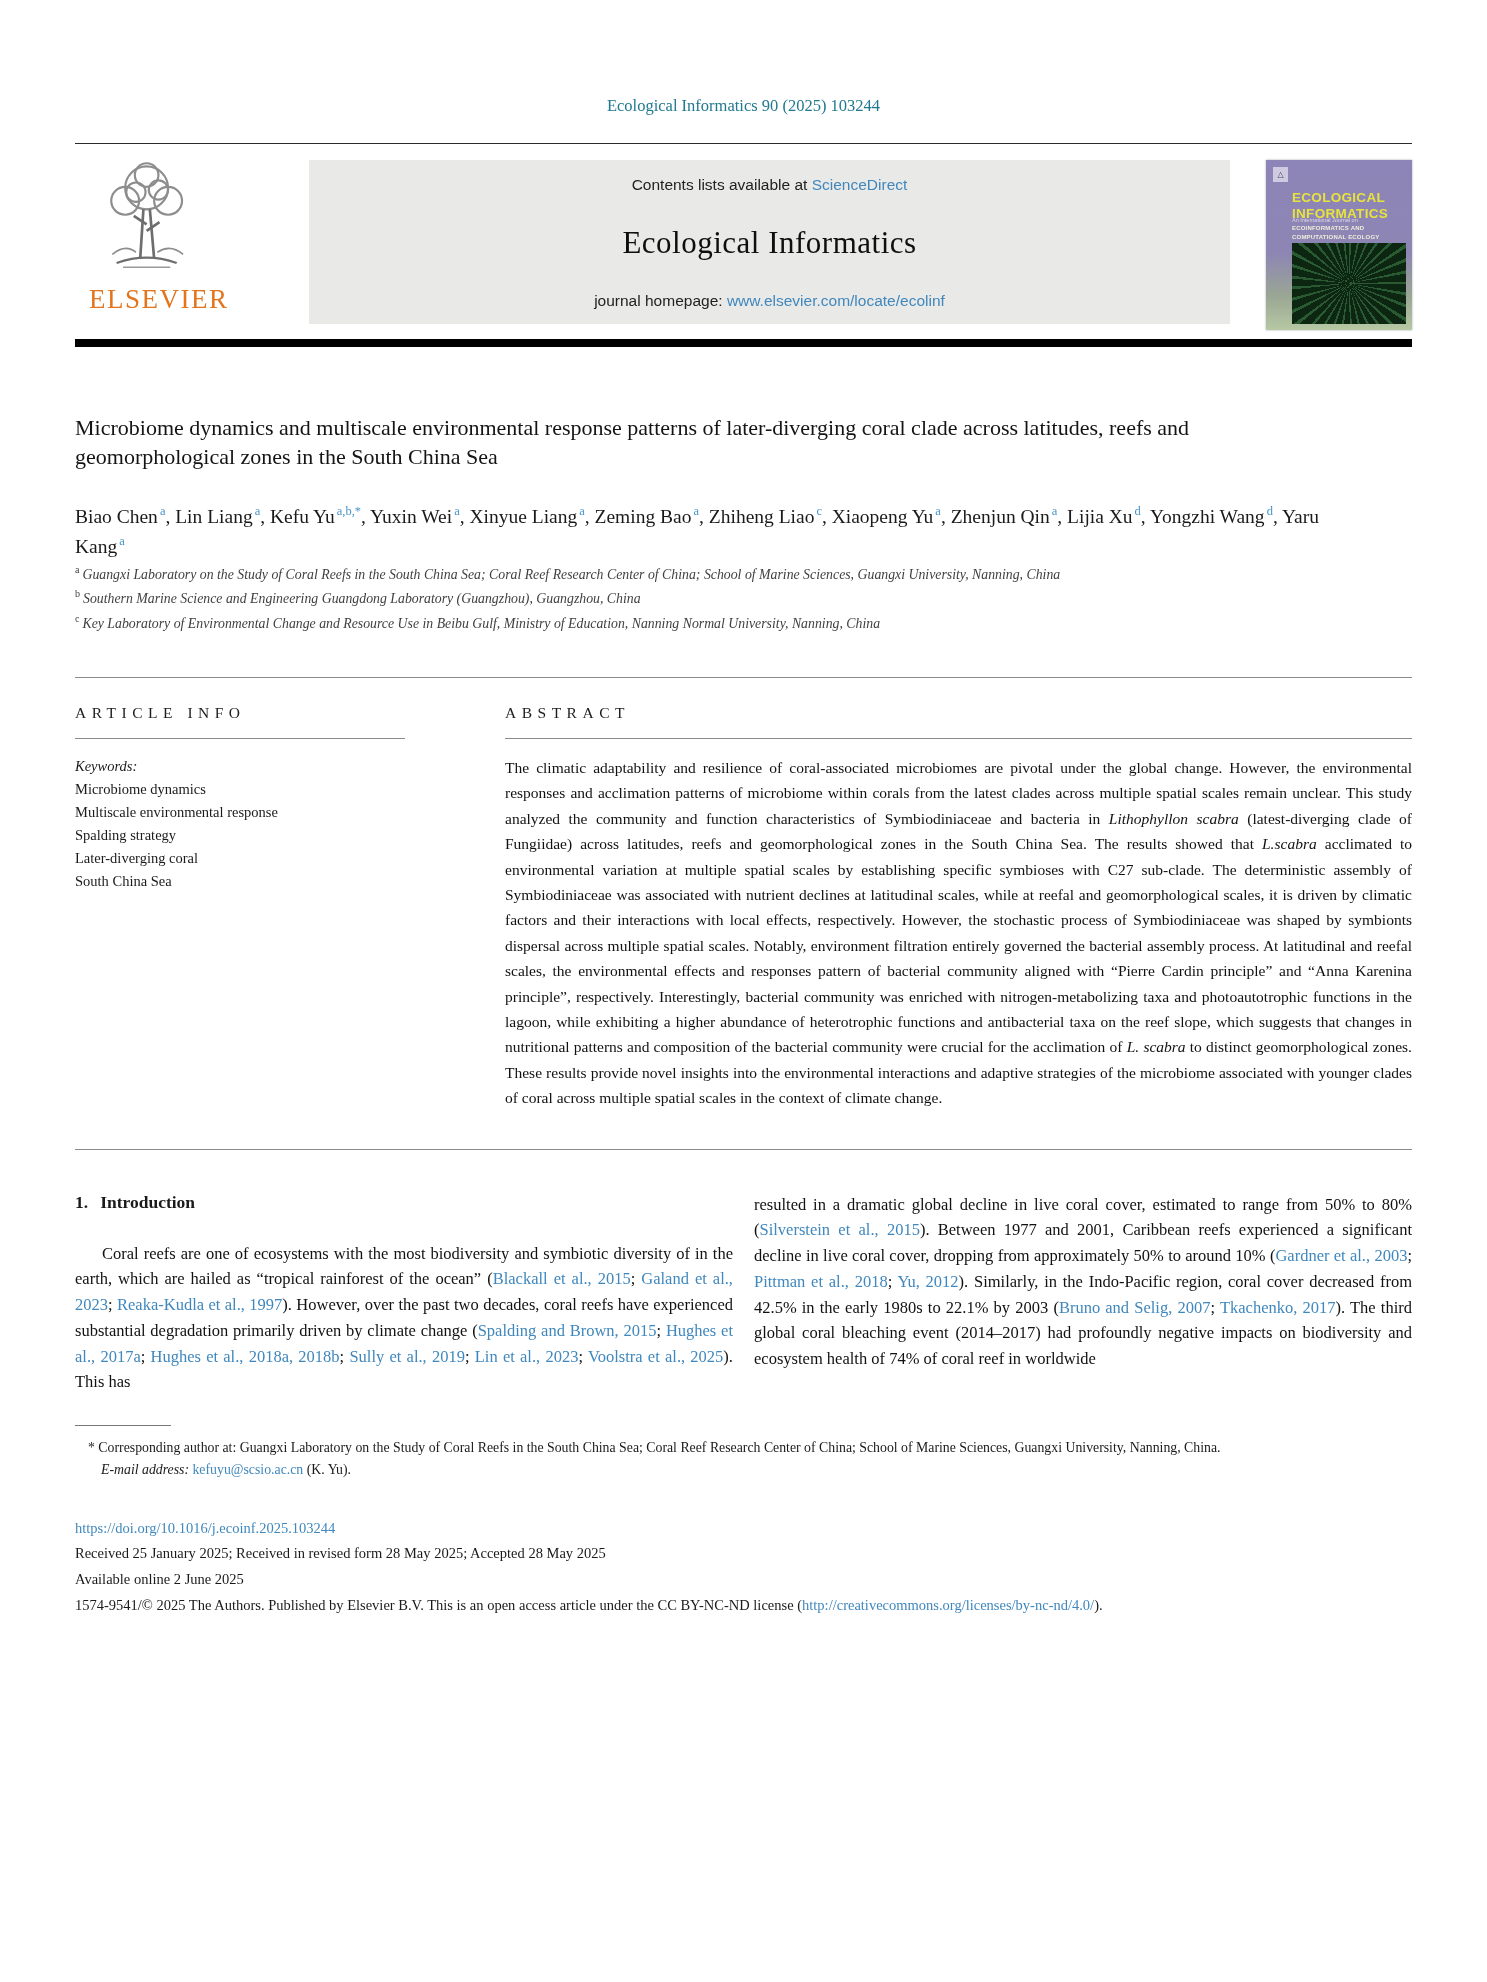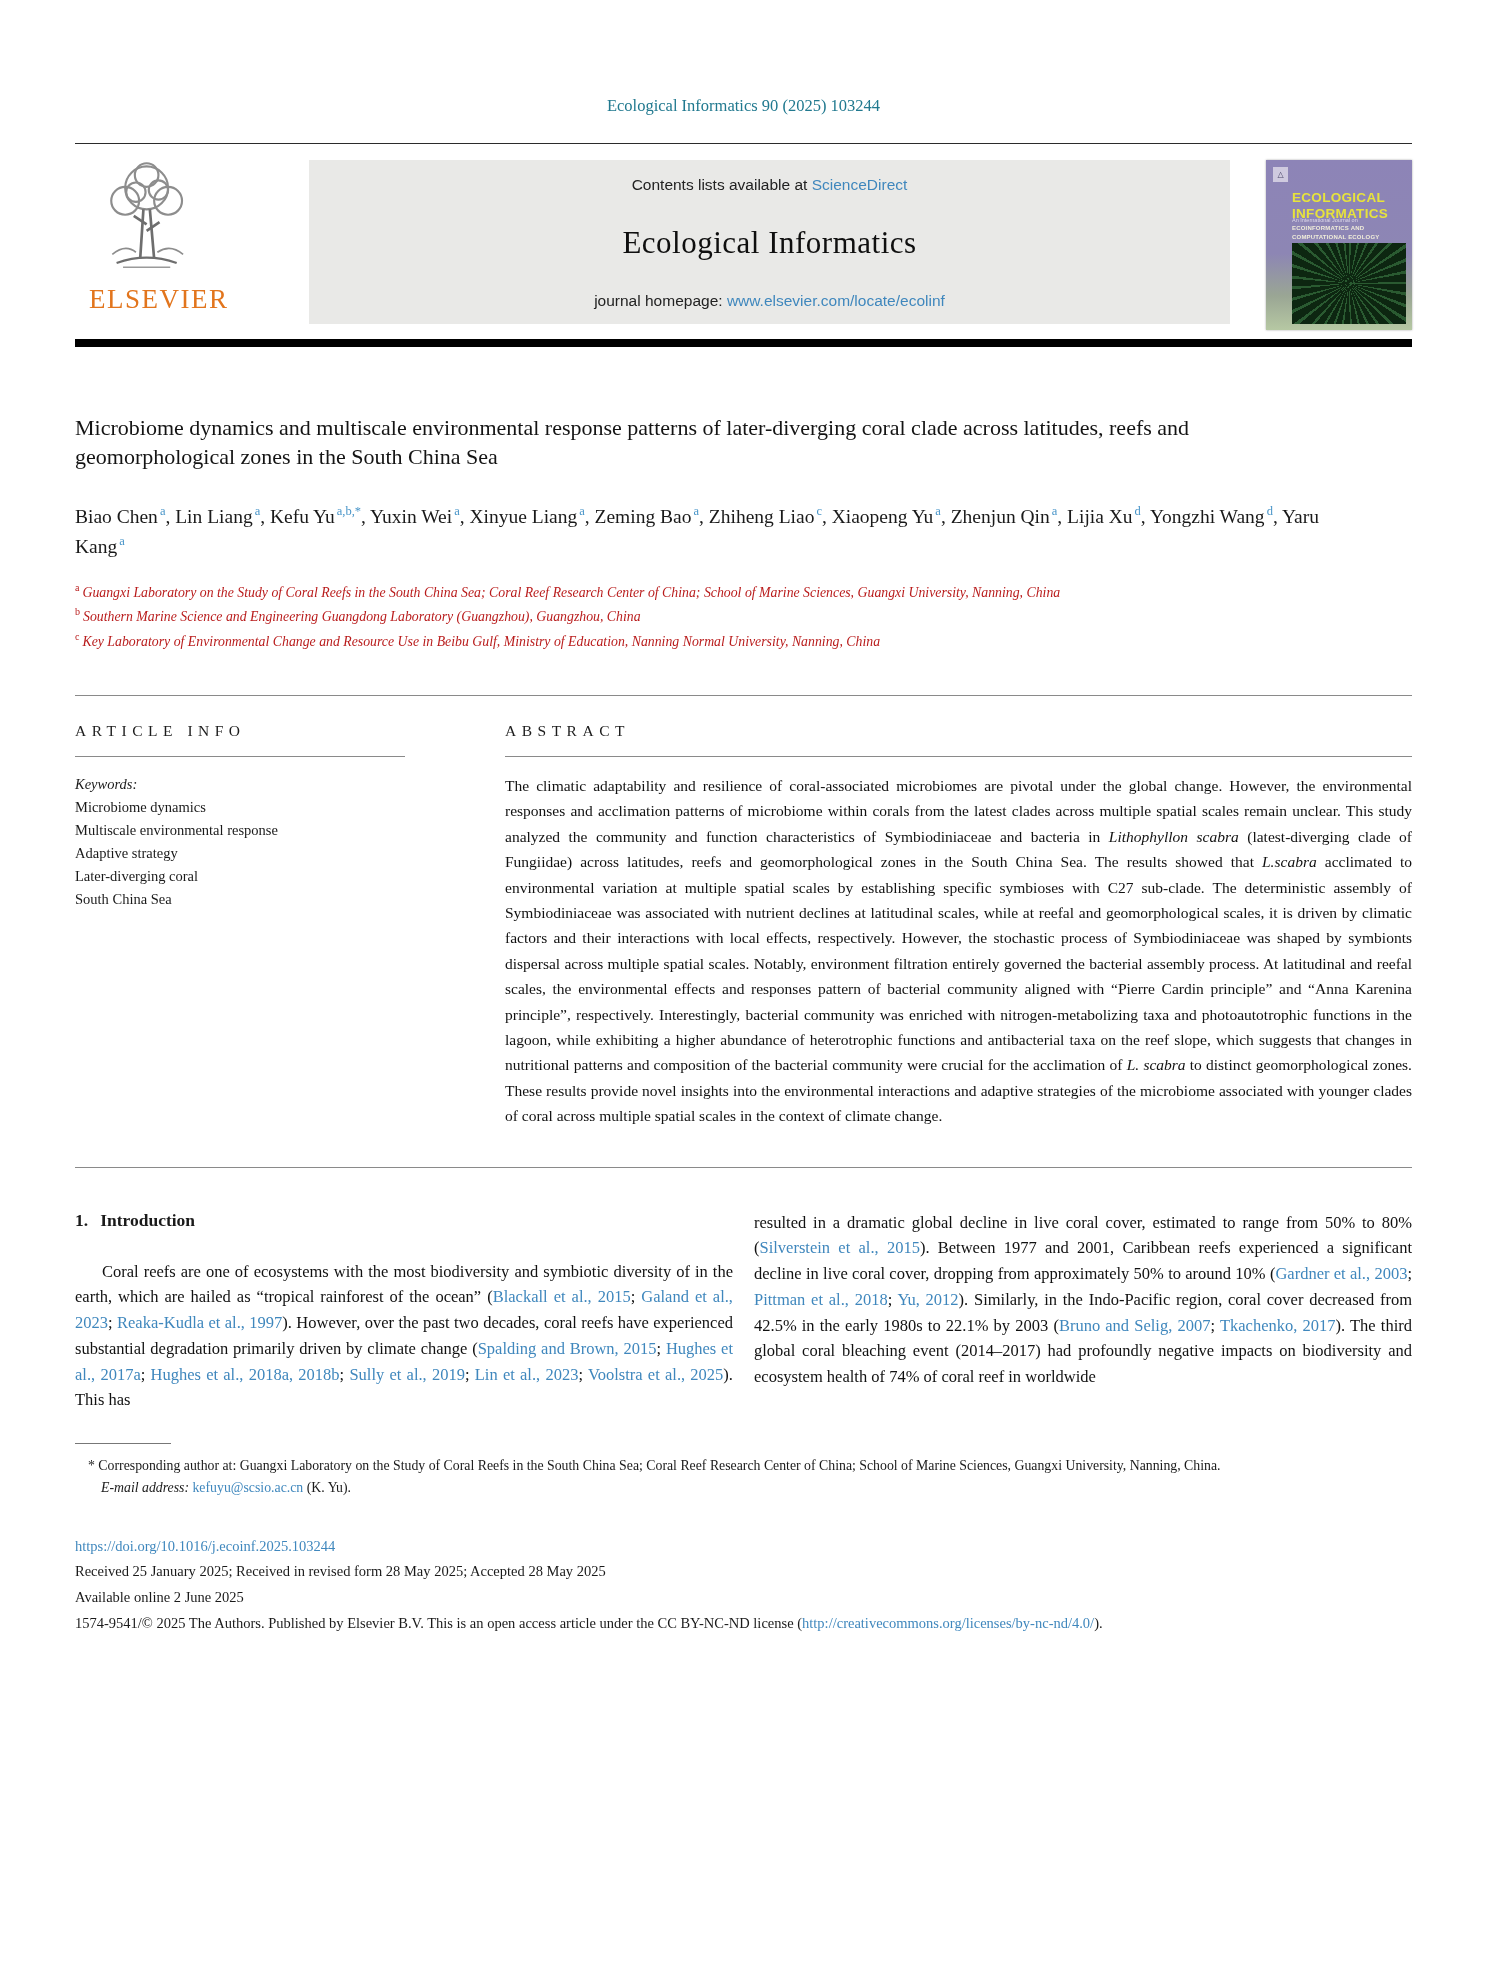--- a/index.html
+++ b/index.html
@@ -50,21 +50,21 @@
 
   .black-bar { height:8px; background:#000; margin-top:15px; }
 
   
   .article-title { margin-top:66px; font-size:22px; line-height:1.33; color:#141414; width:1260px; }
   .authors { margin-top:30px; font-size:19.5px; line-height:1.55; width:1280px; }
   .seg-sup { color:#4794c8; font-size:12.5px; vertical-align:8px; margin-left:2px; }
   .seg-i { font-style:italic; }
   .seg-link { color:#3f87bd; cursor:pointer; }
 
-  .affiliations { margin-top:18px; font-size:13.8px; line-height:1.62; color:#b91c1c; }
+  .affiliations { font-size:13.8px; line-height:1.62; color:#404040; }
   .aff-row .aff-sup { font-size:10px; vertical-align:6px; margin-right:3px; }
   .aff-row .aff-text { font-style:italic; }
 
   .mid-rule { border-top:1.2px solid #8a8a8a; margin-top:42px; }
 
   
   .info-grid { display:grid; grid-template-columns:330px 1fr; column-gap:100px; margin-top:26px; }
   .col-heading { font-size:15.5px; letter-spacing:5.5px; color:#1c1c1c; padding-bottom:16px; }
   .col-rule { border-top:1.1px solid #8a8a8a; }
   .keywords { margin-top:16px; font-size:14.5px; line-height:1.58; }
@@ -172,21 +172,21 @@
     <div class="mid-rule"></div>
 
     <div class="info-grid">
       <div>
         <div class="col-heading">ARTICLE INFO</div>
         <div class="col-rule"></div>
         <div class="keywords">
           <div class="kw-label">Keywords:</div>
           <div>Microbiome dynamics</div>
           <div>Multiscale environmental response</div>
-          <div>Adaptive strategy</div>
+          <div>Spalding strategy</div>
           <div>Later-diverging coral</div>
           <div>South China Sea</div>
         </div>
       </div>
       <div>
         <div class="col-heading">ABSTRACT</div>
         <div class="col-rule"></div>
         <div class="abstract-text">The climatic adaptability and resilience of coral-associated microbiomes are pivotal under the global change. However, the environmental responses and acclimation patterns of microbiome within corals from the latest clades across multiple spatial scales remain unclear. This study analyzed the community and function characteristics of Symbiodiniaceae and bacteria in <span class="seg-i">Lithophyllon scabra</span> (latest-diverging clade of Fungiidae) across latitudes, reefs and geomorphological zones in the South China Sea. The results showed that <span class="seg-i">L.scabra</span> acclimated to environmental variation at multiple spatial scales by establishing specific symbioses with C27 sub-clade. The deterministic assembly of Symbiodiniaceae was associated with nutrient declines at latitudinal scales, while at reefal and geomorphological scales, it is driven by climatic factors and their interactions with local effects, respectively. However, the stochastic process of Symbiodiniaceae was shaped by symbionts dispersal across multiple spatial scales. Notably, environment filtration entirely governed the bacterial assembly process. At latitudinal and reefal scales, the environmental effects and responses pattern of bacterial community aligned with “Pierre Cardin principle” and “Anna Karenina principle”, respectively. Interestingly, bacterial community was enriched with nitrogen-metabolizing taxa and photoautotrophic functions in the lagoon, while exhibiting a higher abundance of heterotrophic functions and antibacterial taxa on the reef slope, which suggests that changes in nutritional patterns and composition of the bacterial community were crucial for the acclimation of <span class="seg-i">L. scabra</span> to distinct geomorphological zones. These results provide novel insights into the environmental interactions and adaptive strategies of the microbiome associated with younger clades of coral across multiple spatial scales in the context of climate change.</div>
       </div>
     </div>

